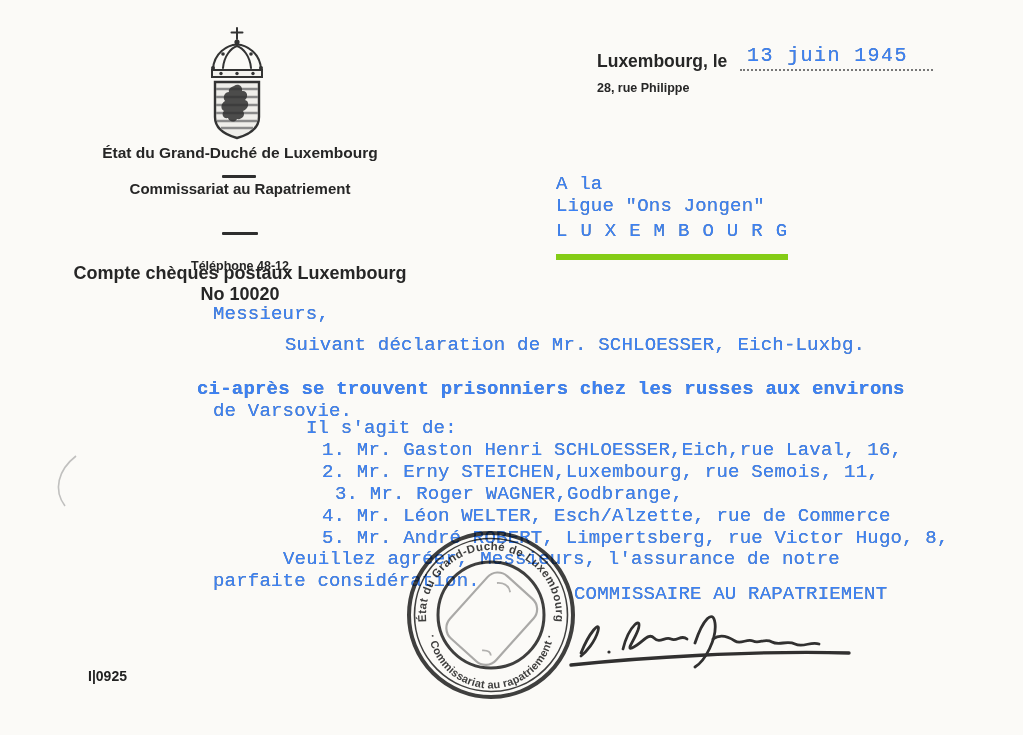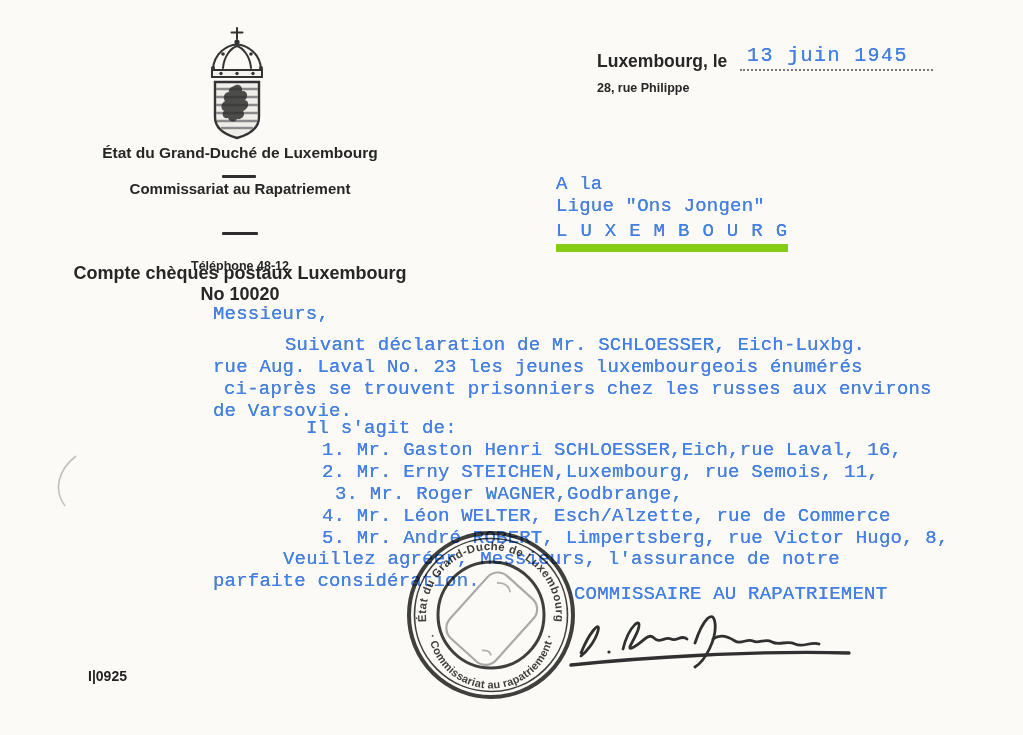--- a/index.html
+++ b/index.html
@@ -28,22 +28,22 @@
     color:#262626;
   }
   .center{text-align:center;}
   .divider{
     height:3px;background:#2e2e2e;border-radius:1px;
   }
   .dotted-line{
     border-bottom:2px dotted #777;
   }
   .underlined-city{
-    border-bottom:8px solid #84cc16;
-    padding-bottom:2px;
+    border-bottom:6px solid #84cc16;
+    padding-bottom:12px;
     letter-spacing:.8px;
   }
   svg{display:block;}
   .multiply{mix-blend-mode:multiply;}
 </style>
 </head>
 <body>
 
 <div id="page">
 
@@ -98,22 +98,21 @@
 
   <div class="abs pr" style="left:597px;top:81px;font-size:12.5px;">28, rue Philippe</div>
 
   <div class="abs tw" style="left:556px;top:173px;">A la</div>
   <div class="abs tw" style="left:556px;top:195px;">Ligue "Ons Jongen"</div>
   <div class="abs tw underlined-city" style="left:556px;top:220px;">L U X E M B O U R G</div>
 
   <div class="abs tw" style="left:213px;top:303px;">Messieurs,</div>
 
   <div class="abs tw" style="left:285px;top:334px;">Suivant déclaration de Mr. SCHLOESSER, Eich-Luxbg.</div>
-  <div class="abs tw" style="left:213px;top:356px;">rue Aug. Laval No. 23 les jeunes luxembourgeois énumérés</div>
-  <div class="abs tw" style="left:224px;top:378px;">ci-après se trouvent prisonniers chez les russes aux environs</div>
+  <div class="abs tw" style="left:197px;top:378px;font-weight:bold;">ci-après se trouvent prisonniers chez les russes aux environs</div>
   <div class="abs tw" style="left:213px;top:400px;">de Varsovie.</div>
 
   <div class="abs tw" style="left:306px;top:417px;">Il s'agit de:</div>
 
   <div class="abs tw" style="left:322px;top:439px;">1. Mr. Gaston Henri SCHLOESSER,Eich,rue Laval, 16,</div>
   <div class="abs tw" style="left:322px;top:461px;">2. Mr. Erny STEICHEN,Luxembourg, rue Semois, 11,</div>
   <div class="abs tw" style="left:322px;top:483px;margin-left:13px;">3. Mr. Roger WAGNER,Godbrange,</div>
   <div class="abs tw" style="left:322px;top:505px;text-align:right;">4. Mr. Léon WELTER, Esch/Alzette, rue de Commerce</div>
   <div class="abs tw" style="left:322px;top:527px;">5. Mr. André ROBERT, Limpertsberg, rue Victor Hugo, 8,</div>
 

